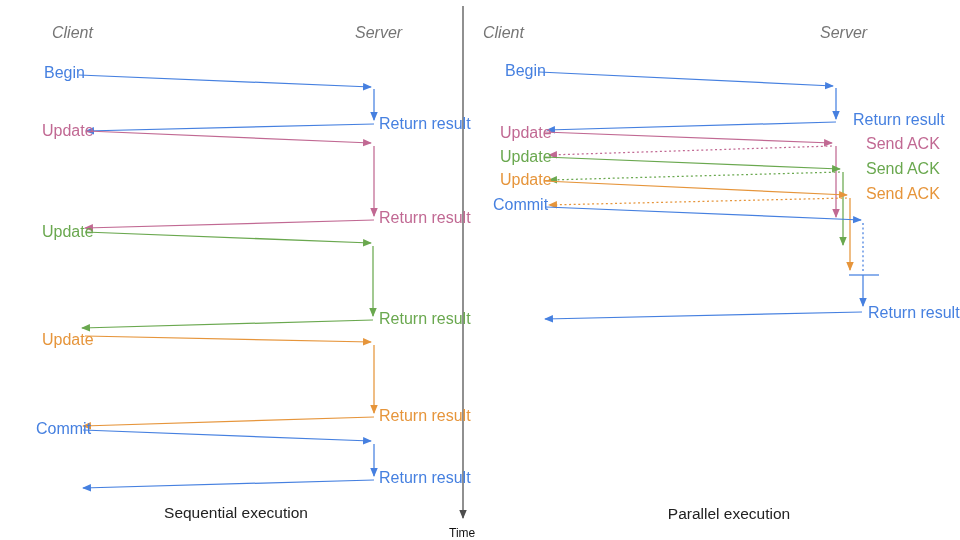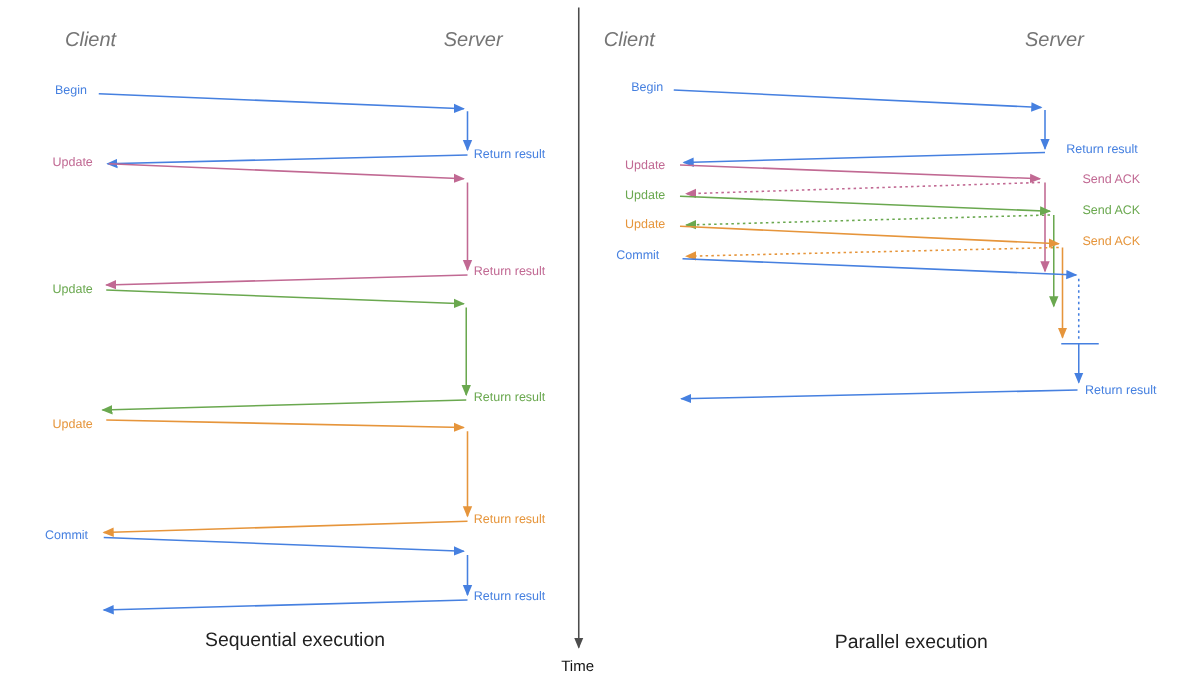--- a/index.html
+++ b/index.html
@@ -6,21 +6,21 @@
   .stage{
     position:relative;width:960px;height:540px;background:#ffffff;overflow:hidden;
     font-family:"Liberation Sans", sans-serif;
   }
   .stage svg{position:absolute;left:0;top:0;}
   .hdr{
     position:absolute;font-style:italic;font-size:16px;line-height:15px;color:#757575;
     white-space:nowrap;
   }
   .msg-label,.reply-label{
-    position:absolute;font-size:10px;line-height:14px;white-space:nowrap;text-align:right;
+    position:absolute;font-size:16px;line-height:14px;white-space:nowrap;text-align:right;
   }
   .caption{
     position:absolute;font-size:15.5px;line-height:17px;color:#212121;white-space:nowrap;
     transform:translateX(-50%);
   }
   .time-label{
     position:absolute;font-size:12px;line-height:14px;color:#111111;white-space:nowrap;
   }
 </style>
 </head>

